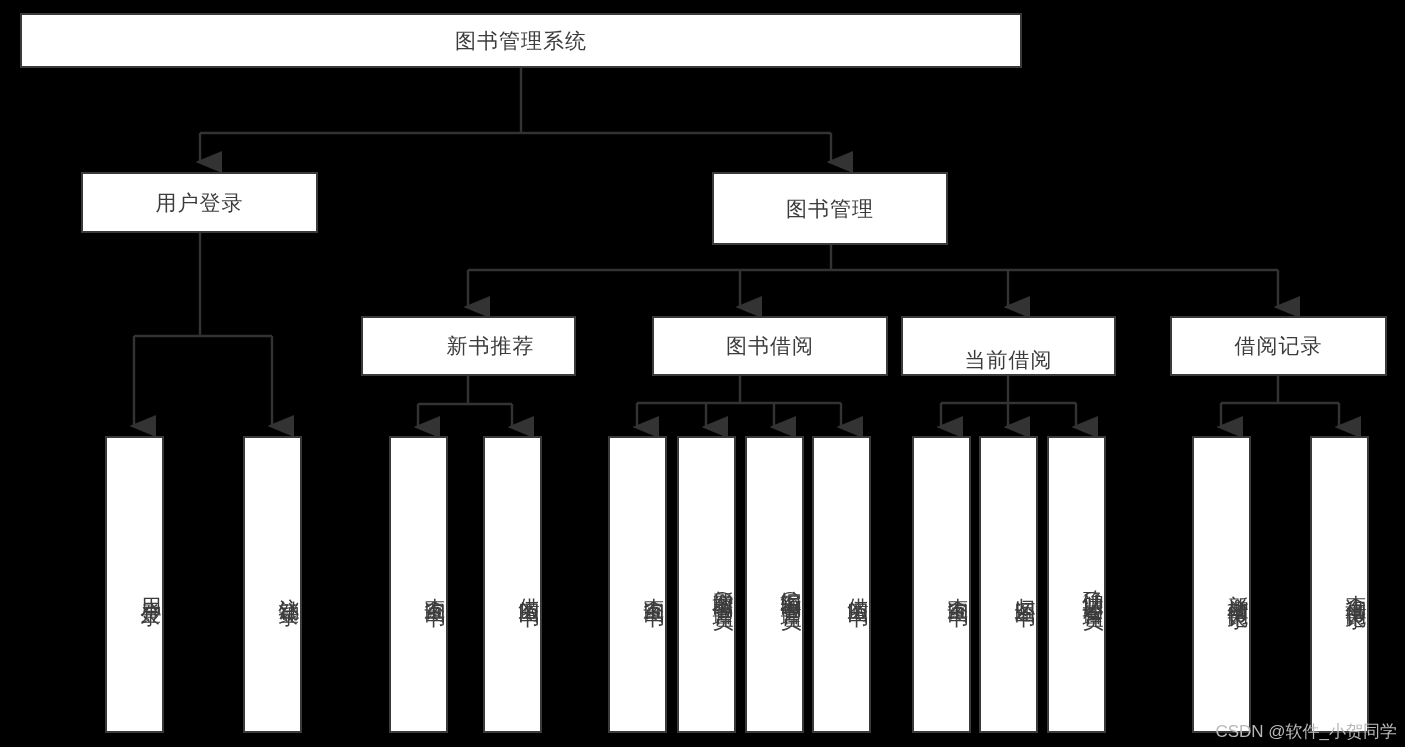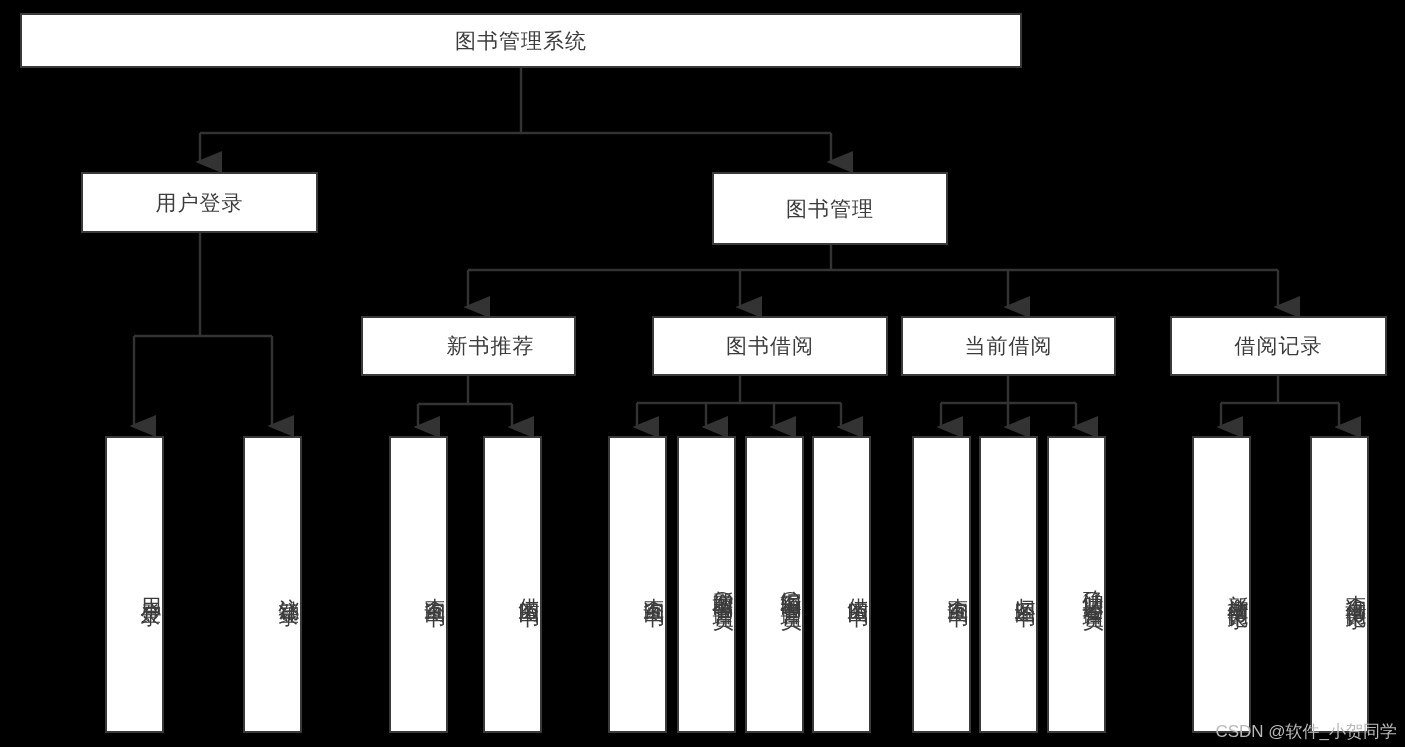--- a/index.html
+++ b/index.html
@@ -133,21 +133,21 @@
   </div>
 
   <div class="node node-h" style="left:361px; top:316px; width:215px; height:60px;padding-left:44px;">
     <span>新书推荐</span>
   </div>
 
   <div class="node node-h" style="left:652px; top:316px; width:236px; height:60px;">
     <span>图书借阅</span>
   </div>
 
-  <div class="node node-h" style="left:901px; top:316px; width:215px; height:60px;">
+  <div class="node node-h" style="left:901px; top:316px; width:215px; height:60px;align-items:flex-end;">
     <span>当前借阅</span>
   </div>
 
   <div class="node node-h" style="left:1170px; top:316px; width:217px; height:60px;text-align:right;">
     <span>借阅记录</span>
   </div>
 
   <div class="node node-v" style="left:105px; top:436px; width:59px; height:297px;">
     <span>用户登录</span>
   </div>

